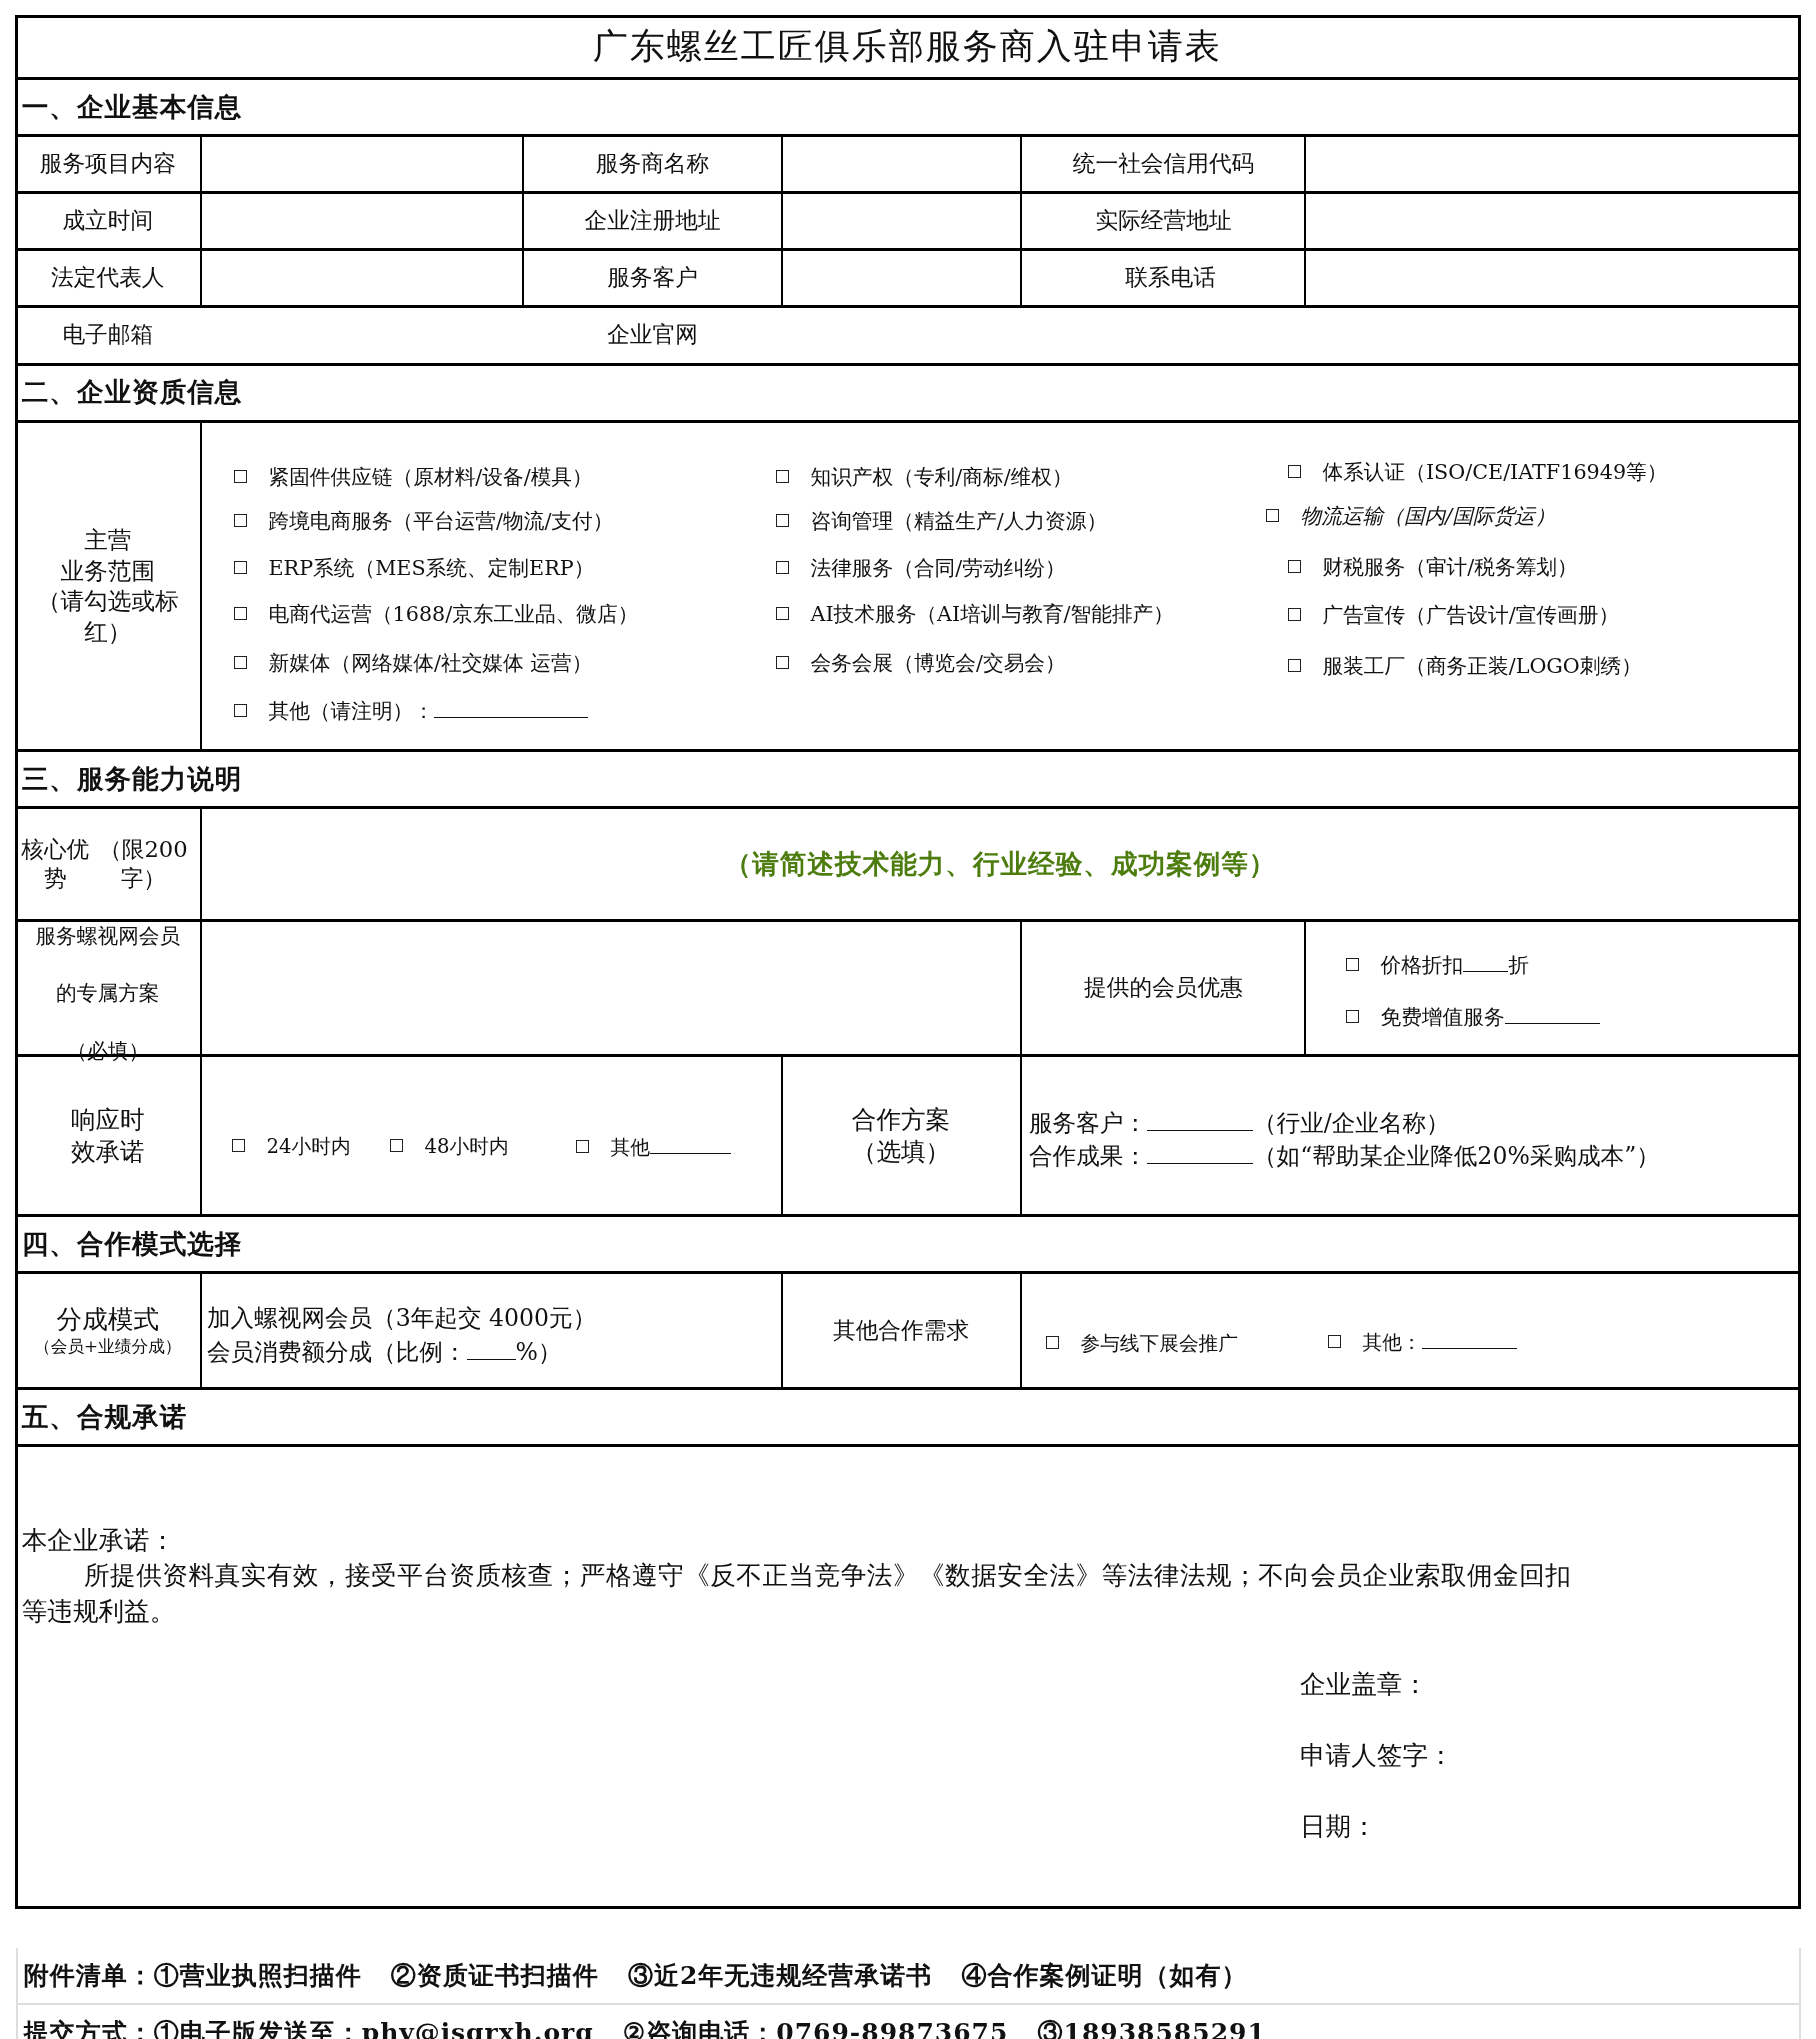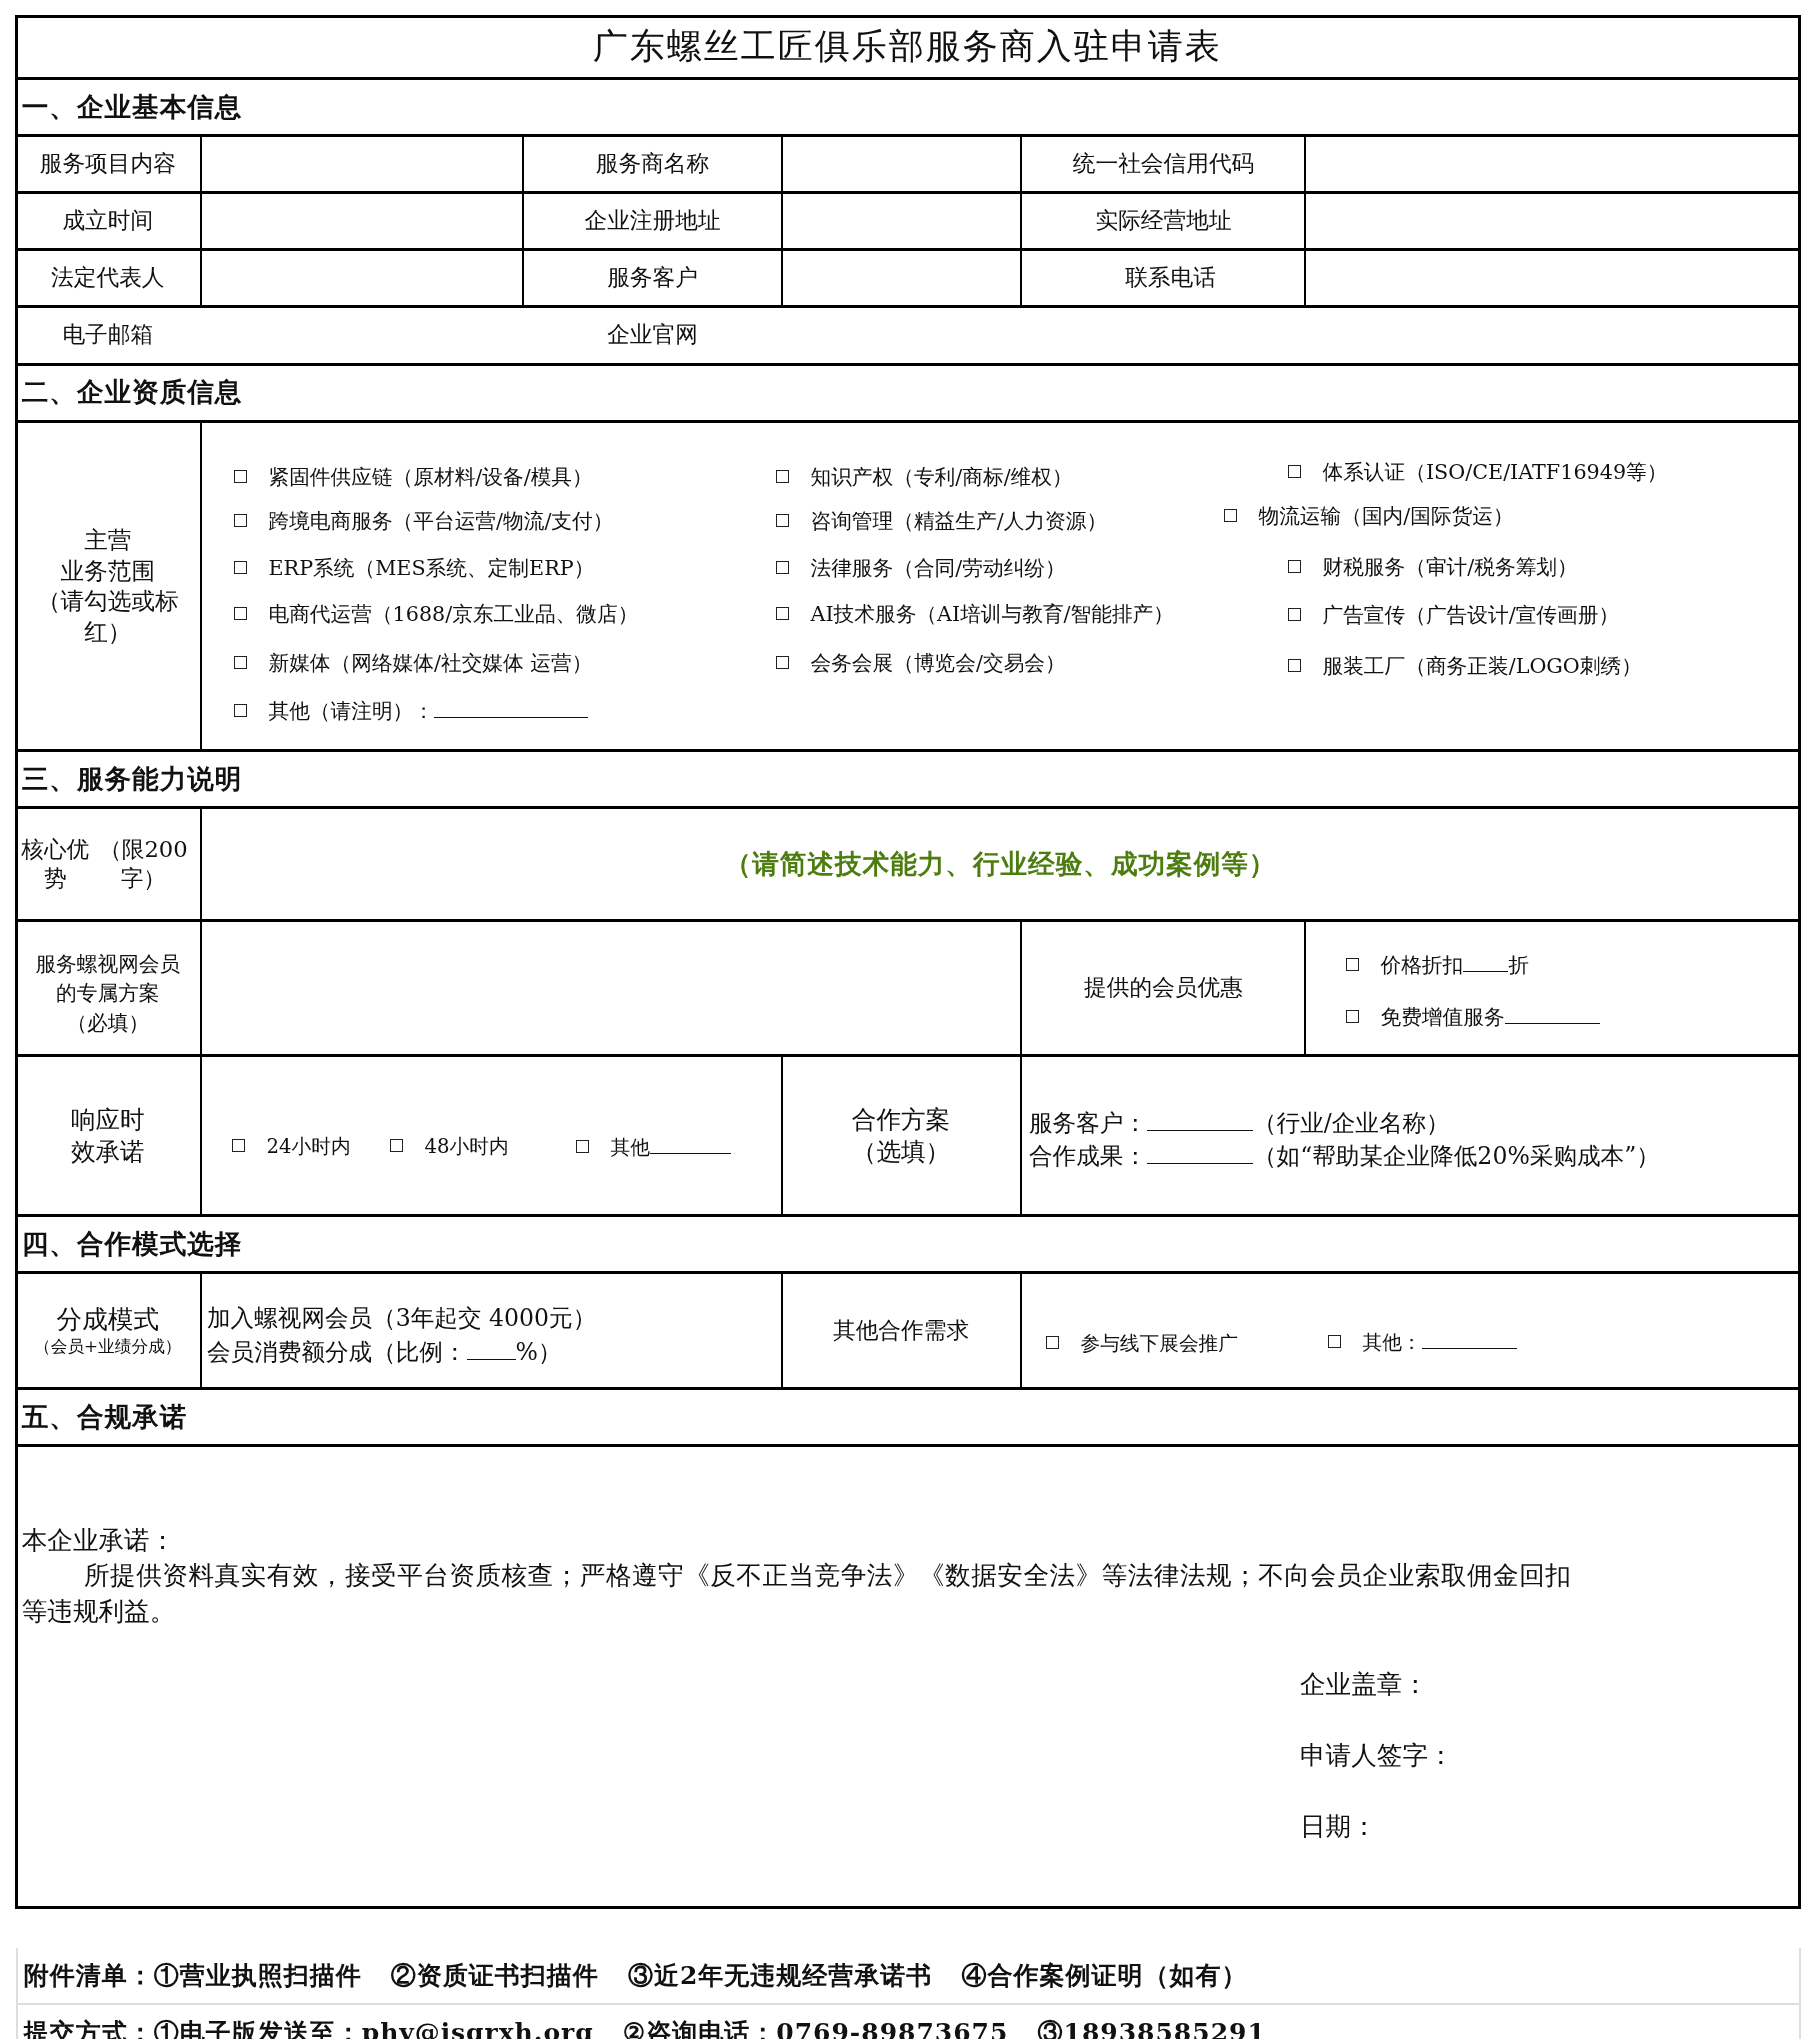--- a/index.html
+++ b/index.html
@@ -107,36 +107,36 @@
 <div class="opt" style="left:234px;top:649px;"><span class="cb"></span><span>新媒体（网络媒体/社交媒体 运营）</span></div>
 <div class="opt" style="left:234px;top:697px;"><span class="cb"></span><span>其他（请注明）：</span><span class="blank" style="width:154px;"></span></div>
 
 <div class="opt" style="left:776px;top:463px;"><span class="cb"></span><span>知识产权（专利/商标/维权）</span></div>
 <div class="opt" style="left:776px;top:507px;"><span class="cb"></span><span>咨询管理（精益生产/人力资源）</span></div>
 <div class="opt" style="left:776px;top:554px;"><span class="cb"></span><span>法律服务（合同/劳动纠纷）</span></div>
 <div class="opt" style="left:776px;top:600px;"><span class="cb"></span><span>AI技术服务（AI培训与教育/智能排产）</span></div>
 <div class="opt" style="left:776px;top:649px;"><span class="cb"></span><span>会务会展（博览会/交易会）</span></div>
 
 <div class="opt" style="left:1288px;top:458px;"><span class="cb"></span><span>体系认证（ISO/CE/IATF16949等）</span></div>
-<div class="opt" style="left:1224px;top:502px;"><span class="cb"></span><span>物流运输（国内/国际货运）</span></div>
+<div class="opt" style="left:1266px;top:502px;font-style:italic;"><span class="cb"></span><span>物流运输（国内/国际货运）</span></div>
 <div class="opt" style="left:1288px;top:553px;"><span class="cb"></span><span>财税服务（审计/税务筹划）</span></div>
 <div class="opt" style="left:1288px;top:601px;"><span class="cb"></span><span>广告宣传（广告设计/宣传画册）</span></div>
 <div class="opt" style="left:1288px;top:652px;"><span class="cb"></span><span>服装工厂（商务正装/LOGO刺绣）</span></div>
 
 <div class="sec" style="top:752px;height:54px;">三、服务能力说明</div>
 
 <div class="cell" style="left:15.8px;top:809px;width:184px;height:110px;flex-direction:row;">
   <div>核心优势</div>
   <div>（限200字）</div>
 </div>
 <div class="cell" style="left:202px;top:809px;width:1597px;height:110px;">
   <span class="red">（请简述技术能力、行业经验、成功案例等）</span>
 </div>
 
-<div class="cell" style="left:15.8px;top:922px;width:184px;height:144px;flex-direction:column;font-size:20.7px;line-height:29.6px;">
+<div class="cell" style="left:15.8px;top:922px;width:184px;height:144px;flex-direction:column;font-size:20.7px;line-height:29.6px;gap:28px;">
   <div>服务螺视网会员</div>
   <div>的专属方案</div>
   <div>（必填）</div>
 </div>
 <div class="ab" style="left:202px;top:922px;width:818px;height:132px;"></div>
 <div class="cell" style="left:1022px;top:922px;width:283px;height:132px;">提供的会员优惠</div>
 <div class="opt" style="left:1346px;top:951px;"><span class="cb"></span><span>价格折扣</span><span class="blank" style="width:45px;"></span><span>折</span></div>
 <div class="opt" style="left:1346px;top:1003px;"><span class="cb"></span><span>免费增值服务</span><span class="blank" style="width:95px;"></span></div>
 
 <div class="cell" style="left:15.8px;top:1057px;width:184px;height:157px;flex-direction:column;font-size:24.6px;">

